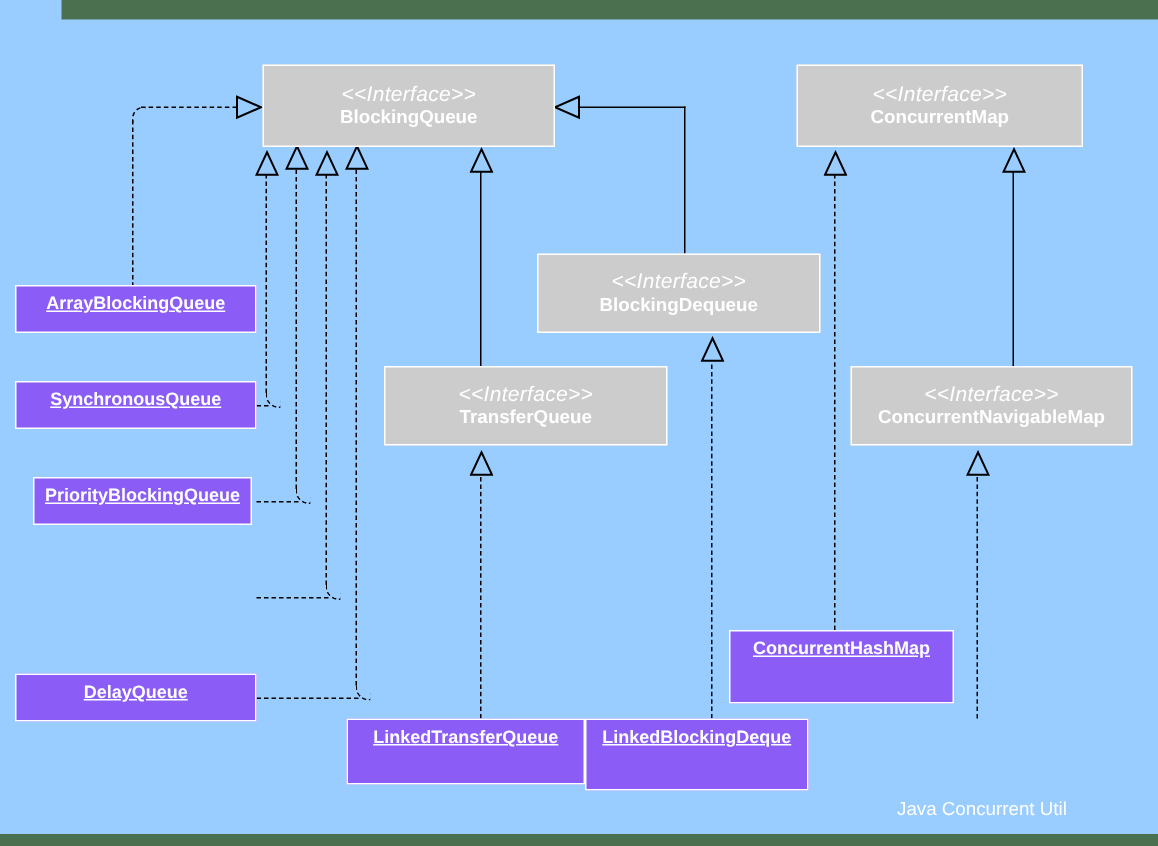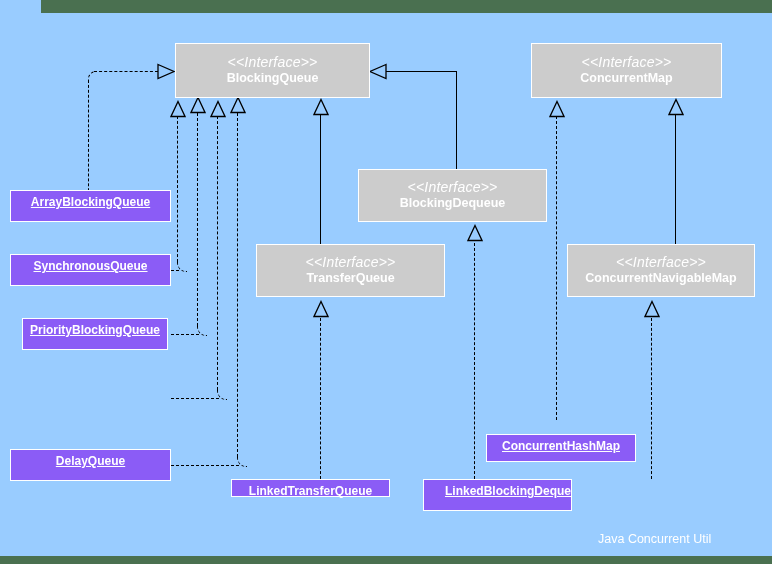--- a/index.html
+++ b/index.html
@@ -259,28 +259,28 @@
 
   <div class="node cls top-label" style="left:22px; top:318px; width:146px; height:32px;">
     <div class="nm">PriorityBlockingQueue</div>
   </div>
 
 
   <div class="node cls top-label" style="left:10px; top:449px; width:161px; height:32px;">
     <div class="nm">DelayQueue</div>
   </div>
 
-  <div class="node cls top-label" style="left:486px; top:420px; width:150px; height:28px;margin-top:14px;">
+  <div class="node cls top-label" style="left:486px; top:420px; width:150px; height:49px;">
     <div class="nm">ConcurrentHashMap</div>
   </div>
 
-  <div class="node cls top-label" style="left:231px; top:479px; width:159px; height:18px;">
+  <div class="node cls top-label" style="left:231px; top:479px; width:159px; height:44px;">
     <div class="nm">LinkedTransferQueue</div>
   </div>
 
-  <div class="node cls top-label" style="left:423px; top:479px; width:149px; height:32px;align-items:flex-end;">
+  <div class="node cls top-label" style="left:390px; top:479px; width:149px; height:48px;">
     <div class="nm">LinkedBlockingDeque</div>
   </div>
 
 
   <div id="watermark" style="left:598px; top:532px;">Java Concurrent Util</div>
 
 </div>
 
 </body></html>

